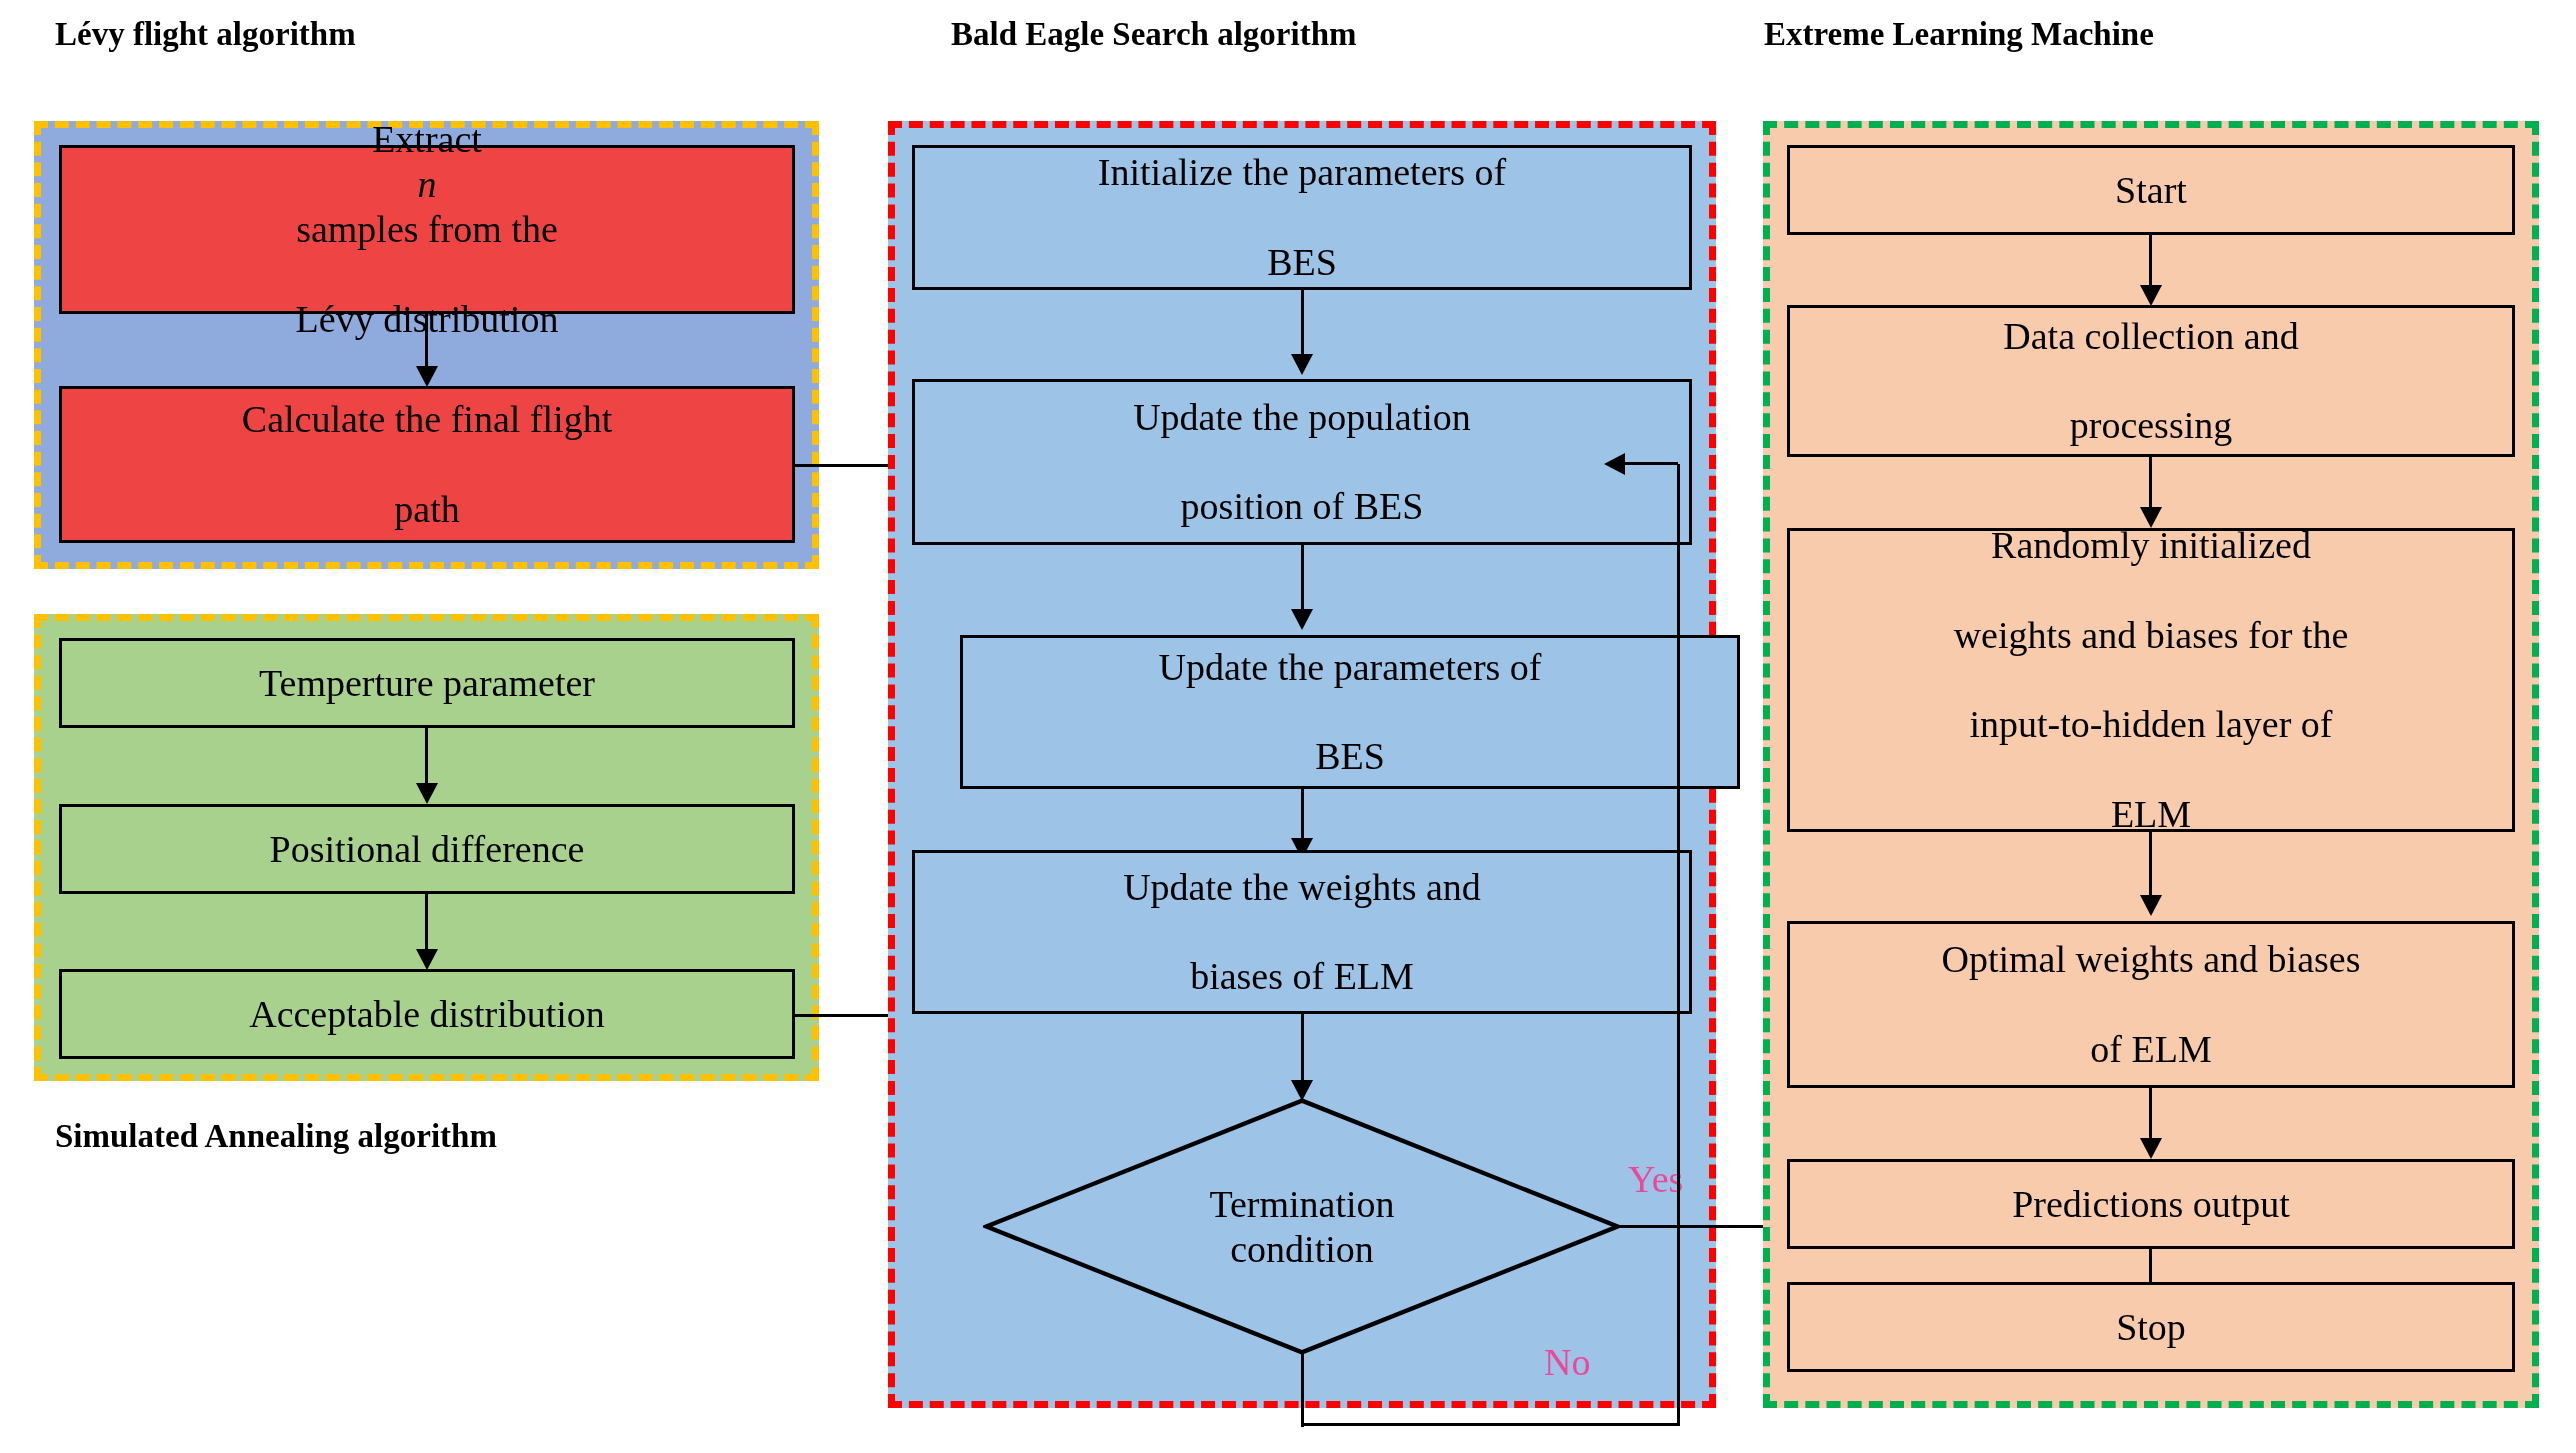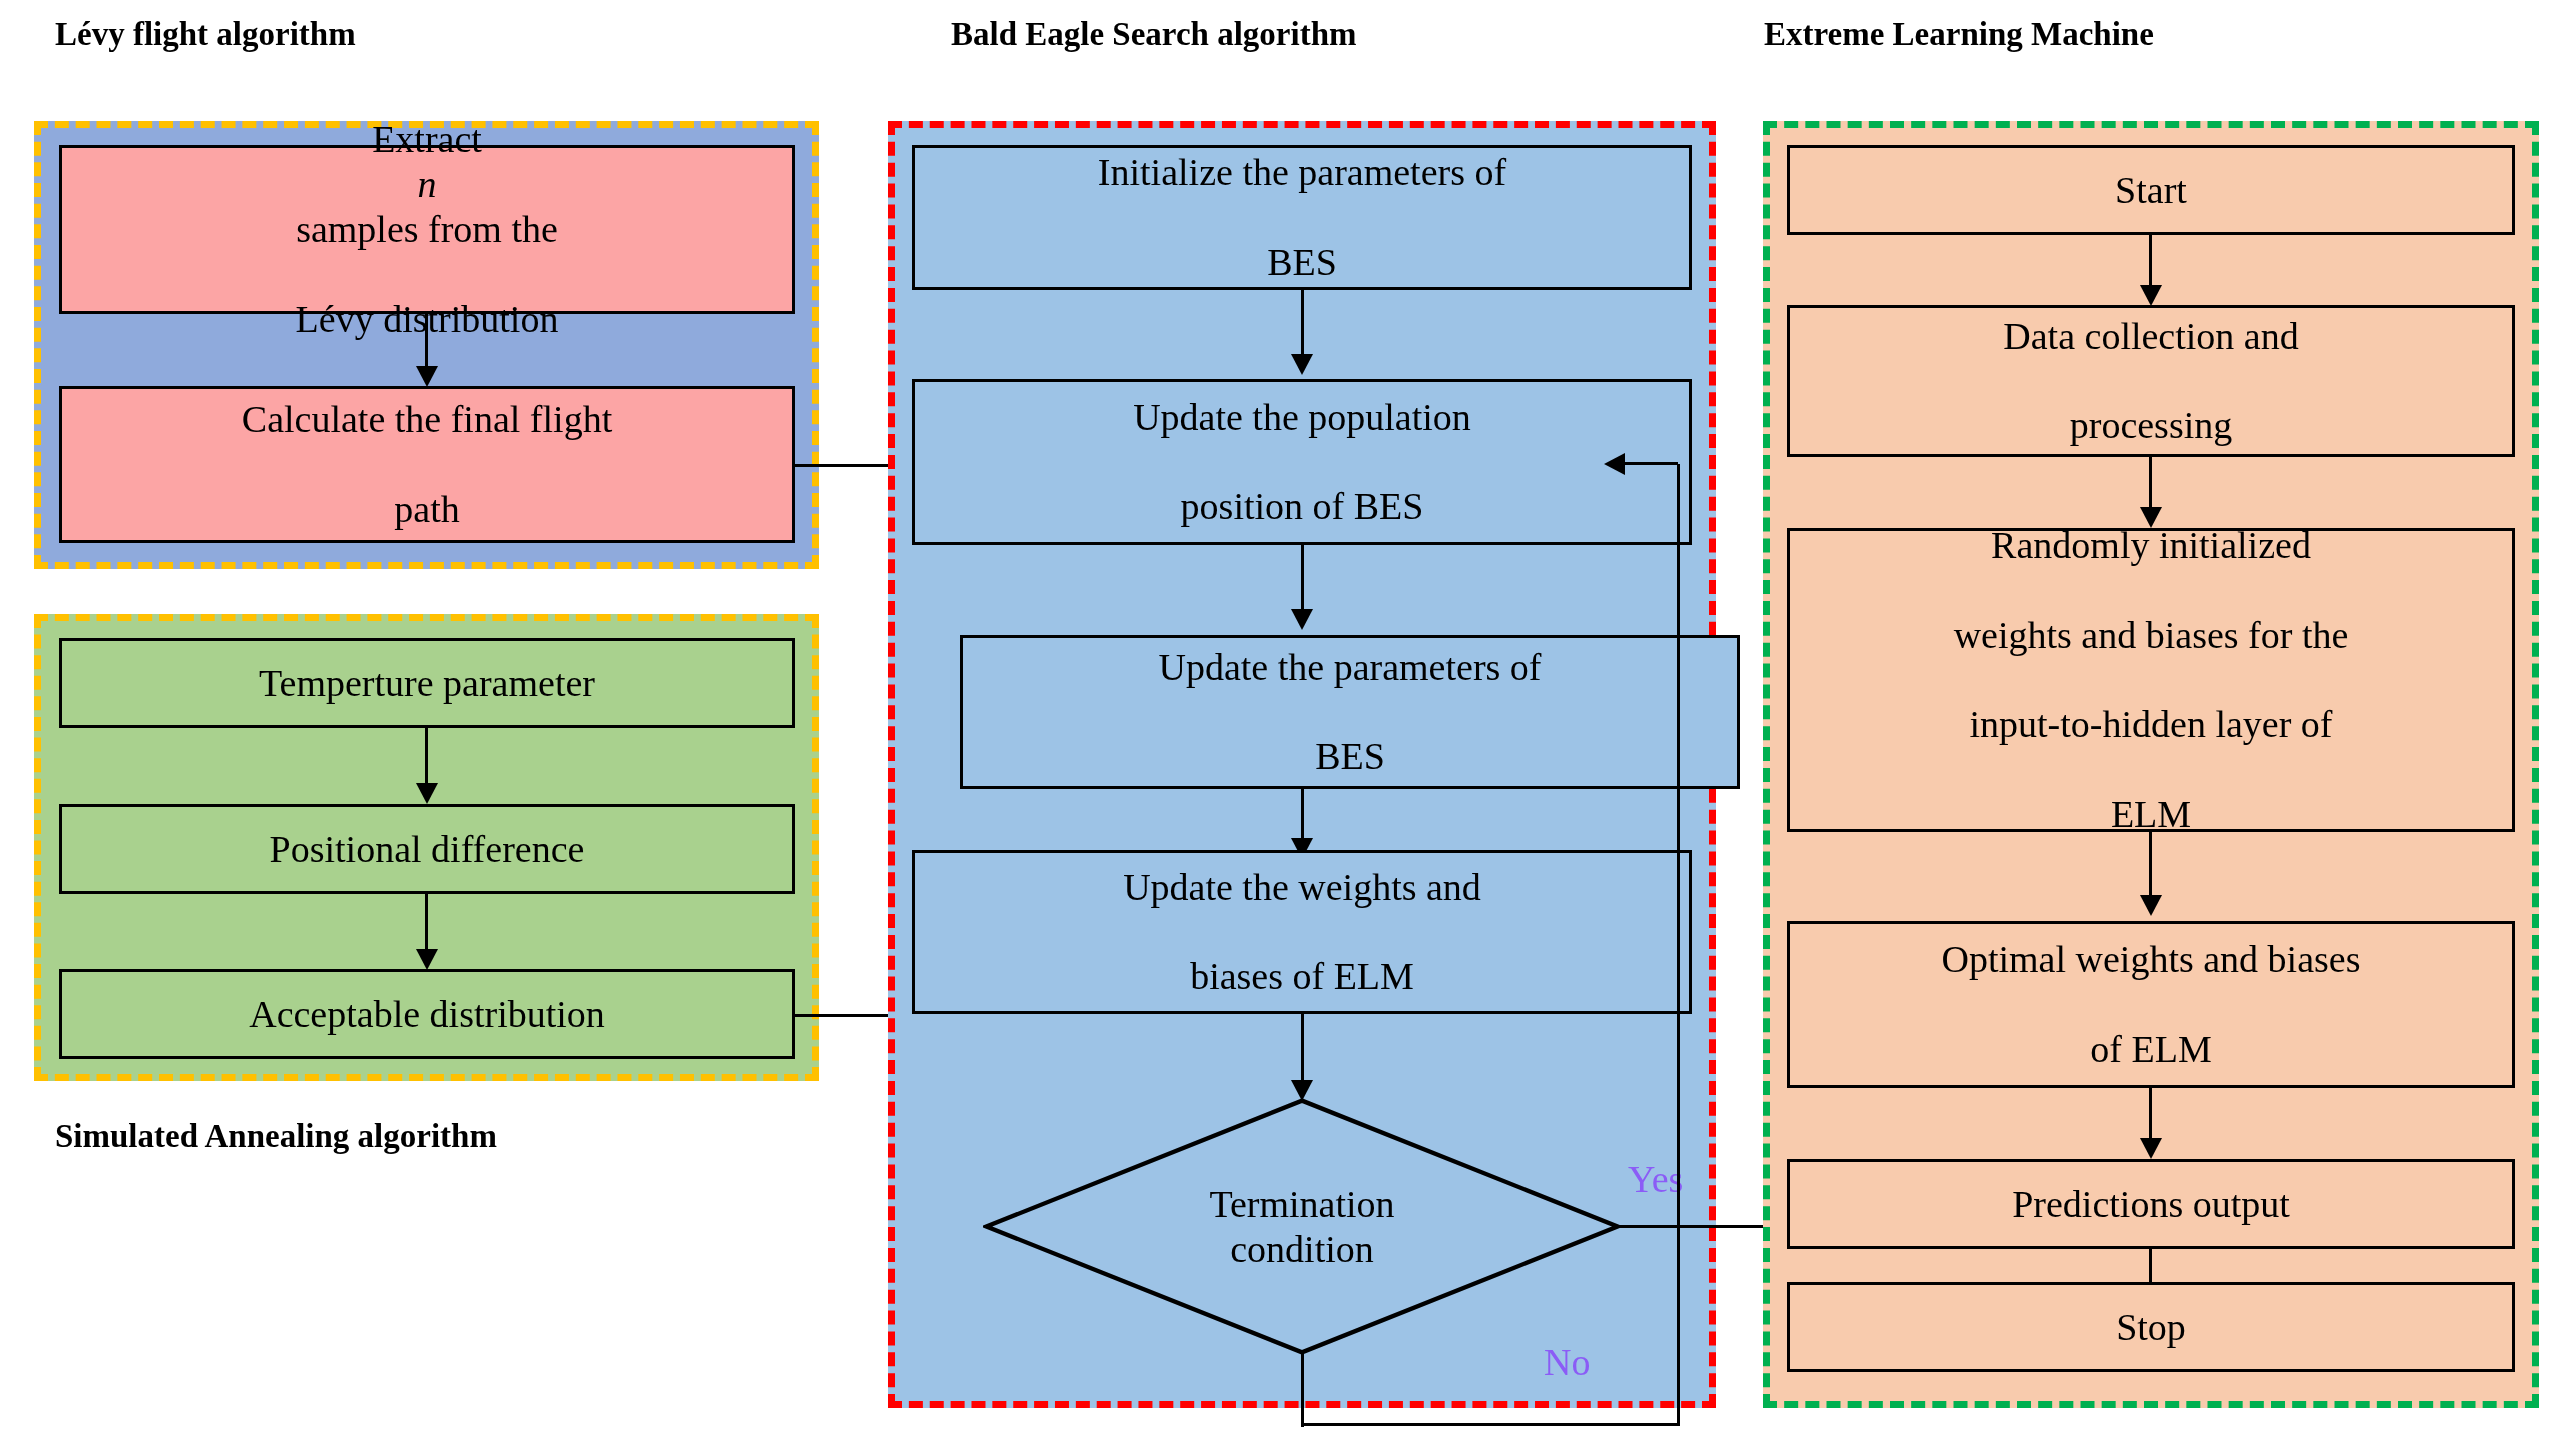--- a/index.html
+++ b/index.html
@@ -39,21 +39,21 @@
     display:flex;
     align-items:center;
     justify-content:center;
     text-align:center;
     font-size:38px;
     line-height:1.18;
     color:#000000;
     padding:1.7px 8.6px;
   }
   .node span{display:block;width:100%;}
-  .n-levy{ background:#fca5a5; }
+  .n-levy{ background:#ef4444; }
   .n-sa  { background:#A9D18E; }
   .n-bes { background:#9DC3E6; }
   .n-elm { background:#F8CBAD; }
 
   
   .diamond-wrap{position:absolute;}
   .diamond-wrap svg{display:block;}
   .diamond-label{
     position:absolute;left:0;top:0;width:100%;height:100%;
     display:flex;align-items:center;justify-content:center;
@@ -78,21 +78,21 @@
     border-left:21px solid #000000;
   }
   .arrow-left{
     position:absolute;width:0;height:0;
     border-top:11.2px solid transparent;
     border-bottom:11.2px solid transparent;
     border-right:21px solid #000000;
   }
 
   .edge-label{
-    position:absolute;font-size:38px;color:#8b5cf6;white-space:nowrap;
+    position:absolute;font-size:38px;color:#ec4899;white-space:nowrap;
     font-family:"Liberation Serif","DejaVu Serif",serif;
   }
   em.ital{font-style:italic;}
 </style>
 </head>
 <body>
 
 <div class="canvas">
 
   <div class="caption" style="left:55px;top:15.5px;">Lévy flight algorithm</div>

